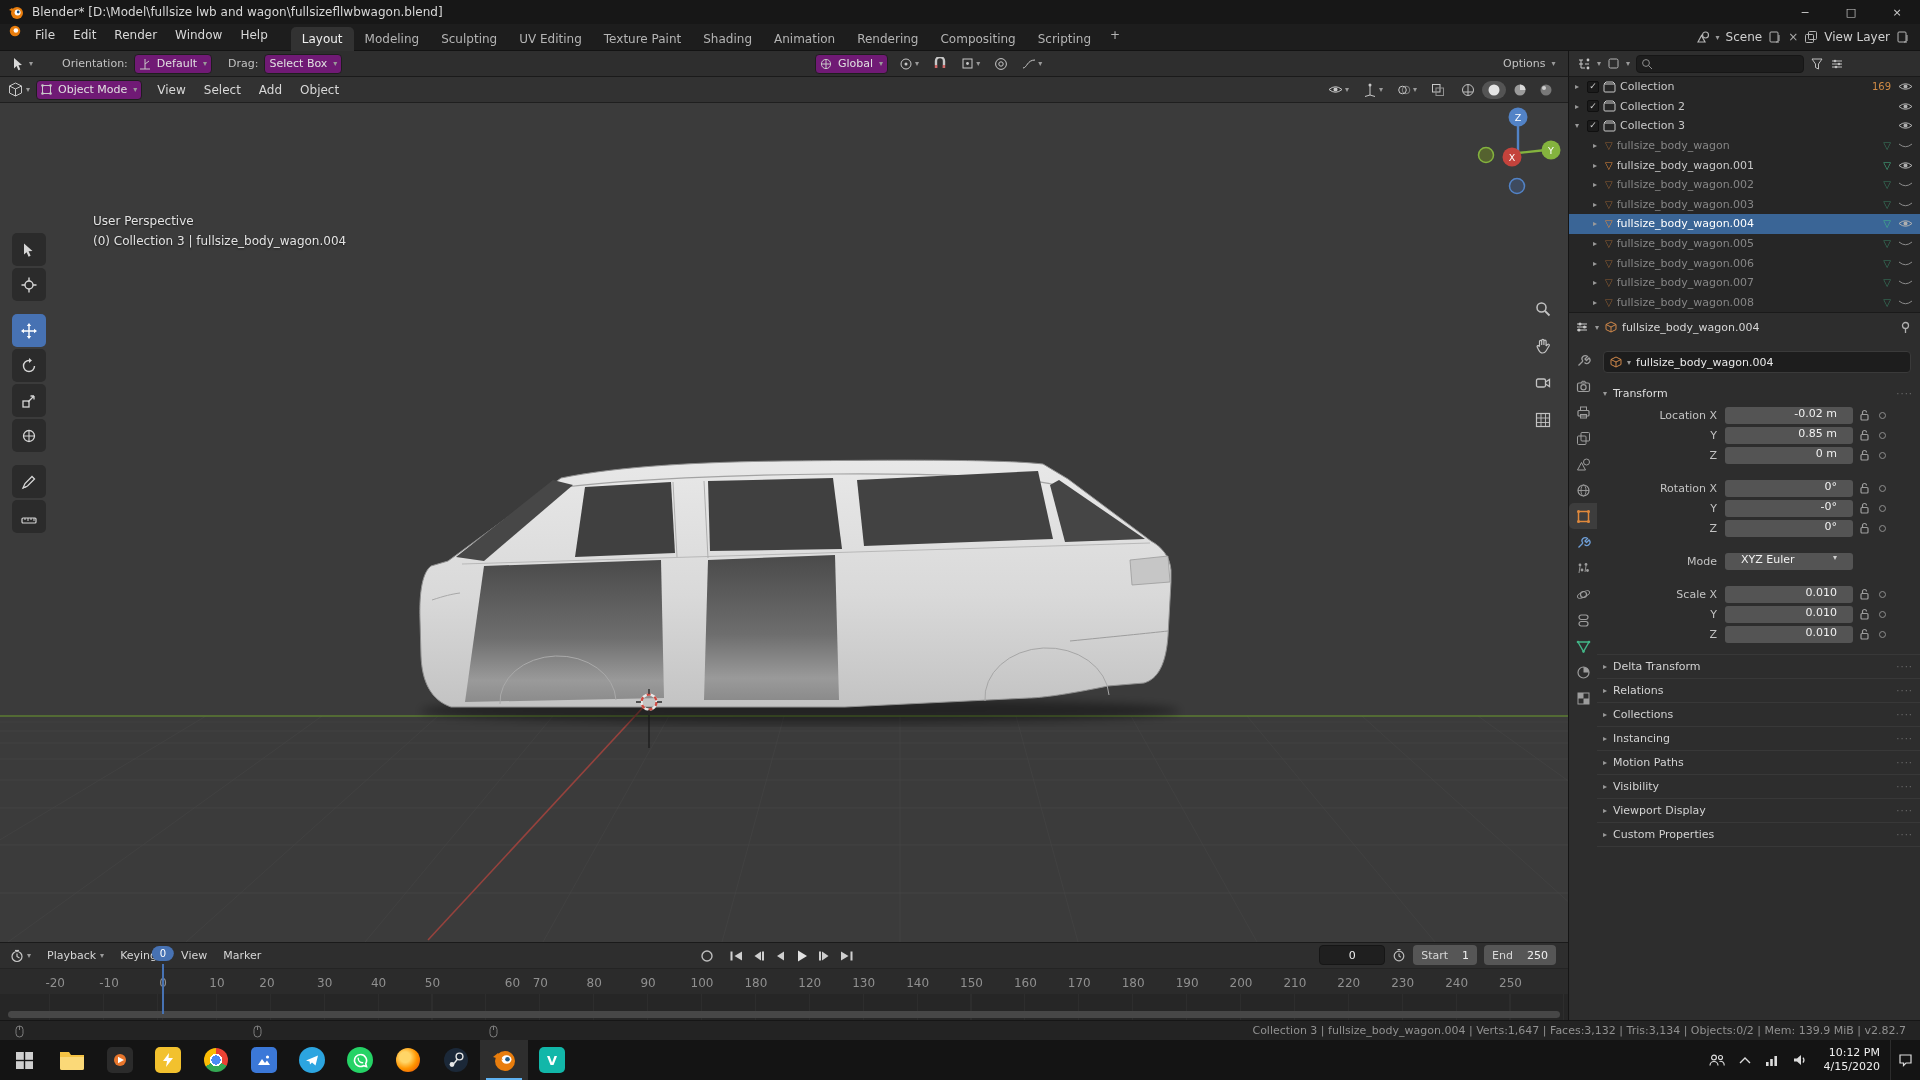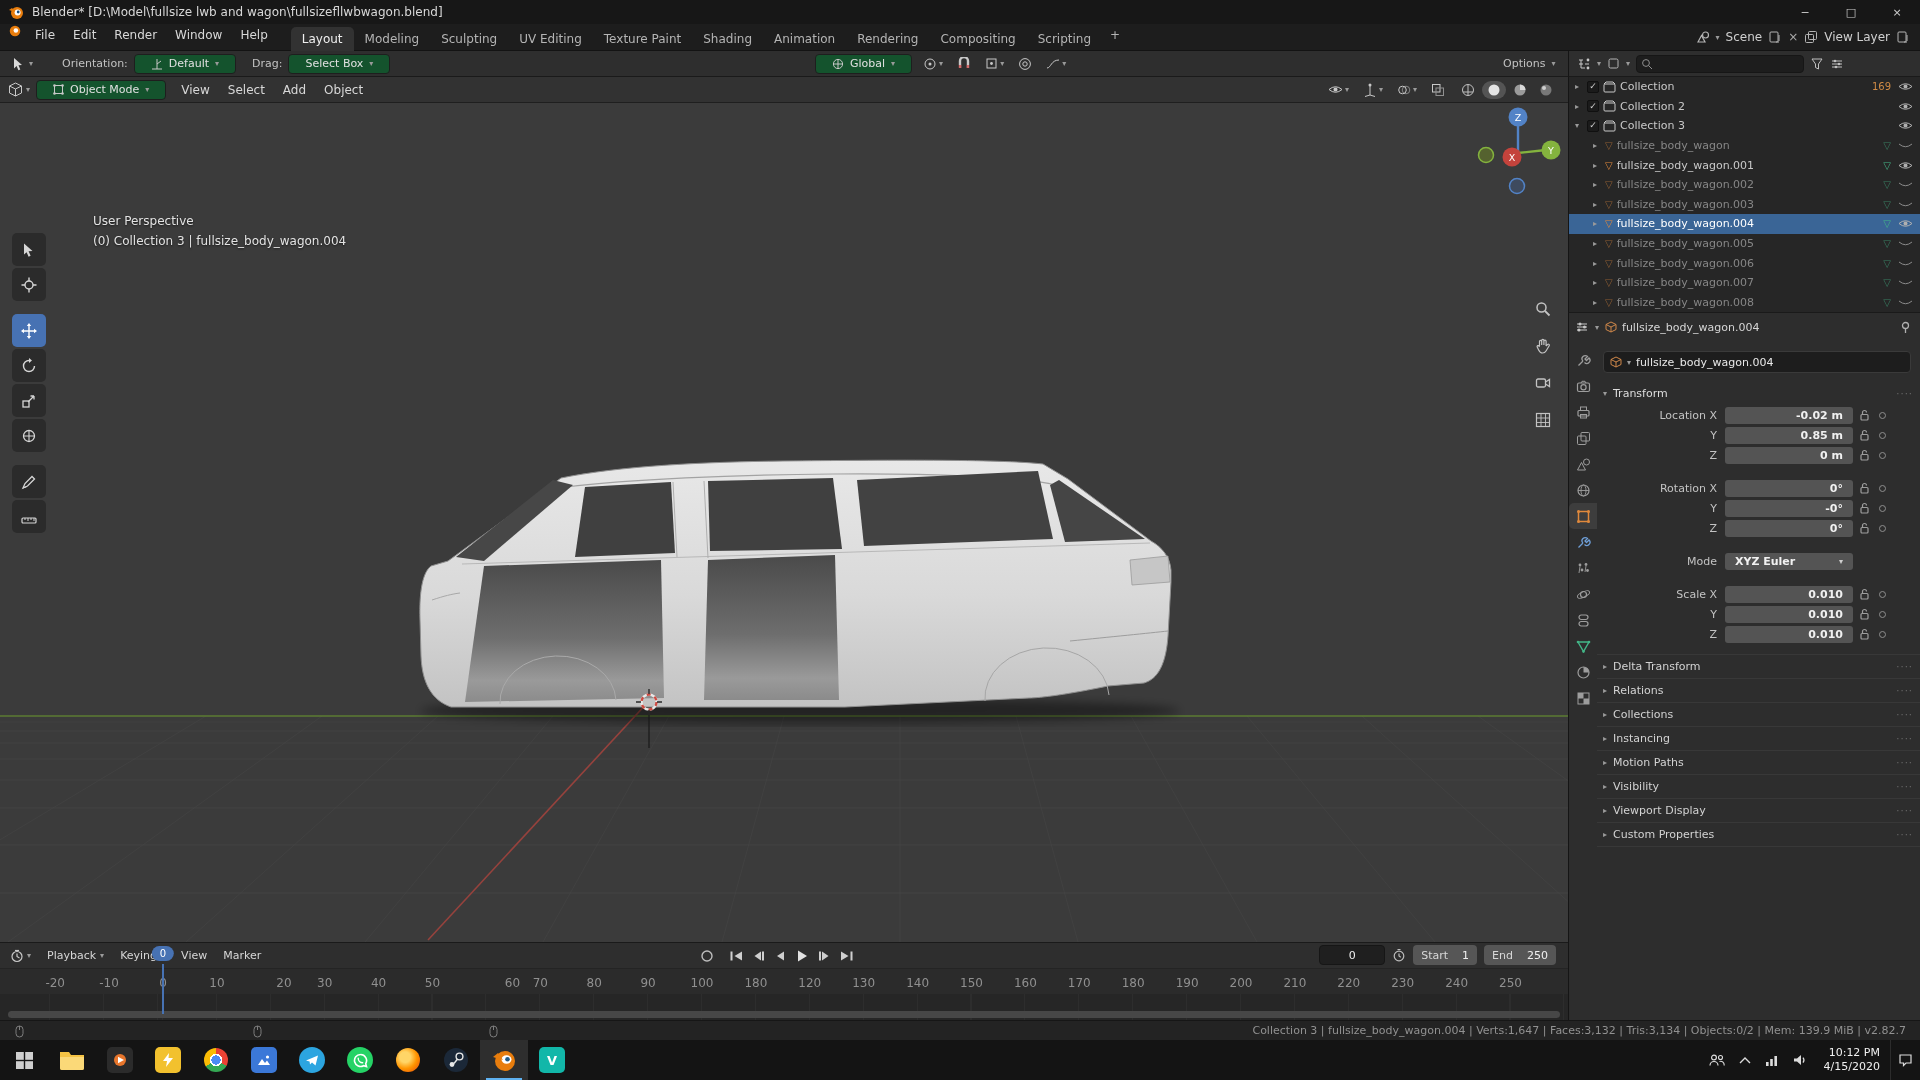--- a/index.html
+++ b/index.html
@@ -23,21 +23,21 @@
   .ws-tab.active { background:#323232; color:#efefef; }
   .ws-plus { padding:4px 8px; color:#b4b4b4; }
   #topbar-right { margin-left:auto; display:flex; align-items:center; gap:6px; padding-right:10px; }
   .tb-chip { display:flex; align-items:center; gap:5px; color:#d0d0d0; font-size:12px; }
   .mini-icon { width:14px; height:14px; }
   .caret { font-size:8px; color:#9a9a9a; }
 
   
   #toolsettings { position:absolute; left:0; top:51px; width:1568px; height:26px; background:#2e2e2e; display:flex; align-items:center; border-bottom:1px solid #1a1a1a; }
   .ts-label { color:#c2c2c2; font-size:11px; margin:0 6px; }
-  .btn-field { background:#14532d; border:1px solid #1e1e1e; border-radius:4px; color:#e0e0e0; font-size:11px; padding:2px 16px; display:inline-flex; align-items:center; gap:6px; height:20px; }
+  .btn-field { background:#701a75; border:1px solid #1e1e1e; border-radius:4px; color:#e0e0e0; font-size:11px; padding:2px 4px; display:inline-flex; align-items:center; gap:6px; height:20px; }
   .icon-btn { display:inline-flex; align-items:center; gap:2px; padding:2px 3px; border-radius:3px; }
 
   
   #outliner-header { position:absolute; left:1568px; top:51px; width:352px; height:26px; background:#2e2e2e; display:flex; align-items:center; gap:6px; padding:0 8px; border-bottom:1px solid #1a1a1a; border-left:1px solid #151515; }
   #outliner-search { background:#1d1d1d; border:1px solid #161616; border-radius:4px; height:18px; width:168px; color:#ddd; font-size:11px; padding:0 4px 0 20px; outline:none; }
   #outliner { position:absolute; left:1568px; top:77px; width:352px; height:235px; background:#262626; overflow:hidden; border-left:1px solid #151515; }
   .outl-row { display:flex; align-items:center; height:19.6px; padding-left:6px; font-size:11px; color:#c9c9c9; }
   .outl-row.mesh { padding-left:24px; }
   .outl-row.selected { background:#3a6596; color:#ffffff; }
   .outl-row.muted .outl-label { color:#868686; }
@@ -83,21 +83,21 @@
   #props-tabs { position:absolute; left:0; top:34px; width:28px; display:flex; flex-direction:column; align-items:center; }
   .ptab { width:28px; height:26px; display:flex; align-items:center; justify-content:center; }
   .ptab.active { background:#3d3d3d; border-radius:5px 0 0 5px; }
   #props-content { position:absolute; left:28px; top:32px; width:324px; height:676px; }
   #obj-name-field { margin:6px 10px 0 6px; height:22px; background:#1d1d1d; border:1px solid #3a3a3a; border-radius:4px; display:flex; align-items:center; gap:5px; padding:0 6px; color:#e8e8e8; font-size:11px; }
   .panel-title { display:flex; align-items:center; gap:6px; height:24px; padding:0 8px 0 6px; color:#dddddd; font-size:11px; margin-top:8px; }
   .grip { margin-left:auto; color:#6a6a6a; letter-spacing:1px; font-size:10px; }
   .prop-row { display:flex; align-items:center; height:20px; padding:0 6px 0 0; }
   .prop-row.gap { margin-top:13px; }
   .prop-label { width:128px; text-align:right; color:#c3c3c3; font-size:11px; padding-right:8px; }
-  .prop-field { width:128px; height:17px; background:#545454; border-radius:3px; color:#f1f1f1; font-size:11px; display:flex; align-items:center; justify-content:flex-end; padding:0 10px; gap:4px;font-weight:bold; }
+  .prop-field { width:128px; height:17px; background:#545454; border-radius:3px; color:#f1f1f1; font-size:11px; display:flex; align-items:flex-start; justify-content:flex-end; padding:0 16px; gap:4px; }
   .prop-field .dd-caret { display:none; font-size:8px; color:#cfcfcf; }
   .prop-row.dropdown .prop-field { justify-content:space-between; }
   .prop-row.dropdown .dd-caret { display:inline; }
   .lock-wrap { width:22px; display:flex; justify-content:center; }
   .prop-row.dropdown .lock-wrap svg { visibility:hidden; }
   .anim-dot { width:7px; height:7px; border-radius:50%; border:1.5px solid #8d8d8d; margin-left:4px; }
   .prop-row.dropdown .anim-dot { visibility:hidden; }
   .panel-collapsed { display:flex; align-items:center; gap:6px; height:24px; padding:0 8px 0 6px; color:#d2d2d2; font-size:11px; border-top:1px solid #383838; }
   #collapsed-list { margin-top:10px; border-bottom:1px solid #383838; }
 
@@ -1171,21 +1171,21 @@
       </div>
     </div>
   </div>
 
   <div id="tl-ruler">
 
   <span class="tl-tick" style="left: 55.2px;">-20</span>
       <span class="tl-tick" style="left: 109.1px;">-10</span>
       <span class="tl-tick" style="left: 163px;">0</span>
       <span class="tl-tick" style="left: 216.9px;">10</span>
-      <span class="tl-tick" style="left: 284px;">20</span>
+      <span class="tl-tick" style="left: 267px;">20</span>
       <span class="tl-tick" style="left: 324.7px;">30</span>
       <span class="tl-tick" style="left: 378.6px;">40</span>
       <span class="tl-tick" style="left: 432.5px;">50</span>
       <span class="tl-tick" style="left: 486.4px; margin-left: 26px;">60</span>
       <span class="tl-tick" style="left: 540.3px;">70</span>
       <span class="tl-tick" style="left: 594.2px;">80</span>
       <span class="tl-tick" style="left: 648.1px;">90</span>
       <span class="tl-tick" style="left: 702px;">100</span>
       <span class="tl-tick" style="left: 755.9px;">180</span>
       <span class="tl-tick" style="left: 809.8px;">120</span>

